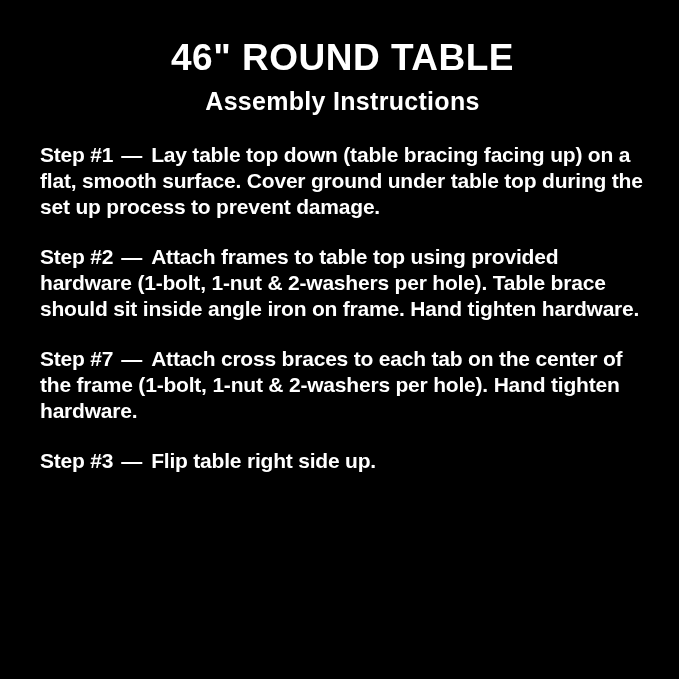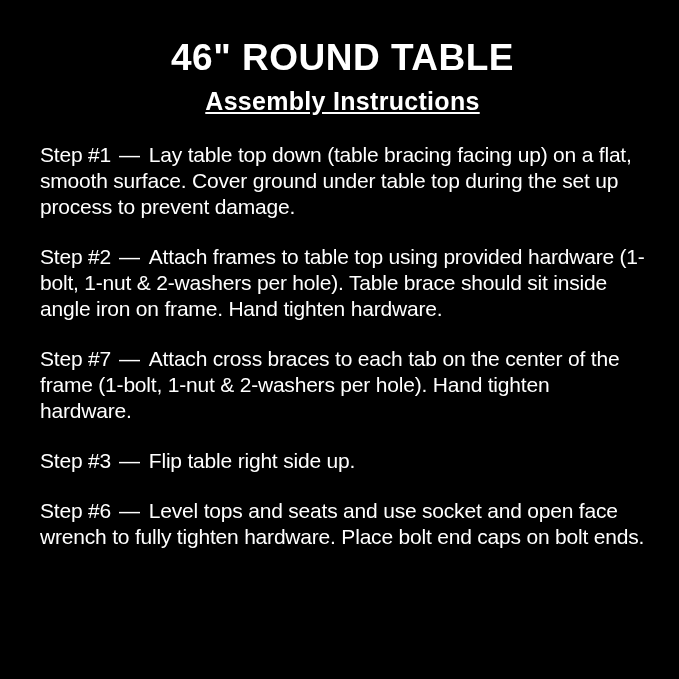--- a/index.html
+++ b/index.html
@@ -30,25 +30,24 @@
     letter-spacing: 0.5px;
     line-height: 1.1;
     margin: 0;
   }
   .subtitle {
     font-size: 25px;
     font-weight: bold;
     letter-spacing: 0.3px;
     line-height: 1.2;
     margin: 7px 0 0 0;
-    text-decoration: underline;
   }
   .steps {
     font-size: 21px;
-    font-weight: normal;
+    font-weight: bold;
     letter-spacing: -0.2px;
   }
   .step {
     margin: 0 0 24px 0;
     line-height: 1.24;
   }
   .step-label {
     white-space: nowrap;
   }
   .step-sep {
@@ -62,15 +61,14 @@
 <div class="card">
   <div class="header">
     <h1 class="title">46" ROUND TABLE</h1>
     <h2 class="subtitle">Assembly Instructions</h2>
   </div>
   <div class="steps" id="steps">
       <p class="step"><span class="step-label">Step #1</span><span class="step-sep">—</span><span class="step-text">Lay table top down (table bracing facing up) on a flat, smooth surface. Cover ground under table top during the set up process to prevent damage.</span></p>
       <p class="step"><span class="step-label">Step #2</span><span class="step-sep">—</span><span class="step-text">Attach frames to table top using provided hardware (1-bolt, 1-nut &amp; 2-washers per hole). Table brace should sit inside angle iron on frame. Hand tighten hardware.</span></p>
       <p class="step"><span class="step-label">Step #7</span><span class="step-sep">—</span><span class="step-text">Attach cross braces to each tab on the center of the frame (1-bolt, 1-nut &amp; 2-washers per hole). Hand tighten hardware.</span></p>
       <p class="step"><span class="step-label">Step #3</span><span class="step-sep">—</span><span class="step-text">Flip table right side up.</span></p>
-      <p class="step"><span class="step-label">Step #6</span><span class="step-sep">—</span><span class="step-text">Level tops and seats and use socket and open face wrench to fully tighten hardware. Place bolt end caps on bolt ends.</span></p>
     </div>
 </div>
 
 </body></html>

